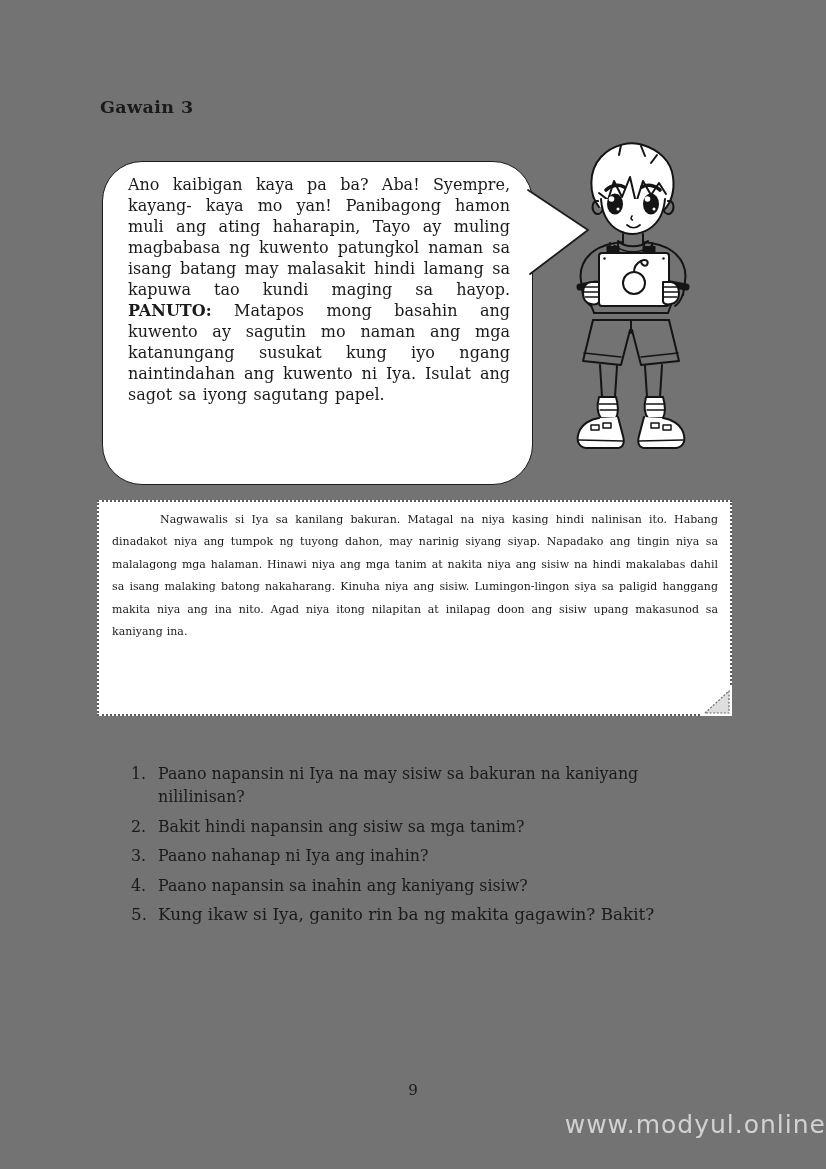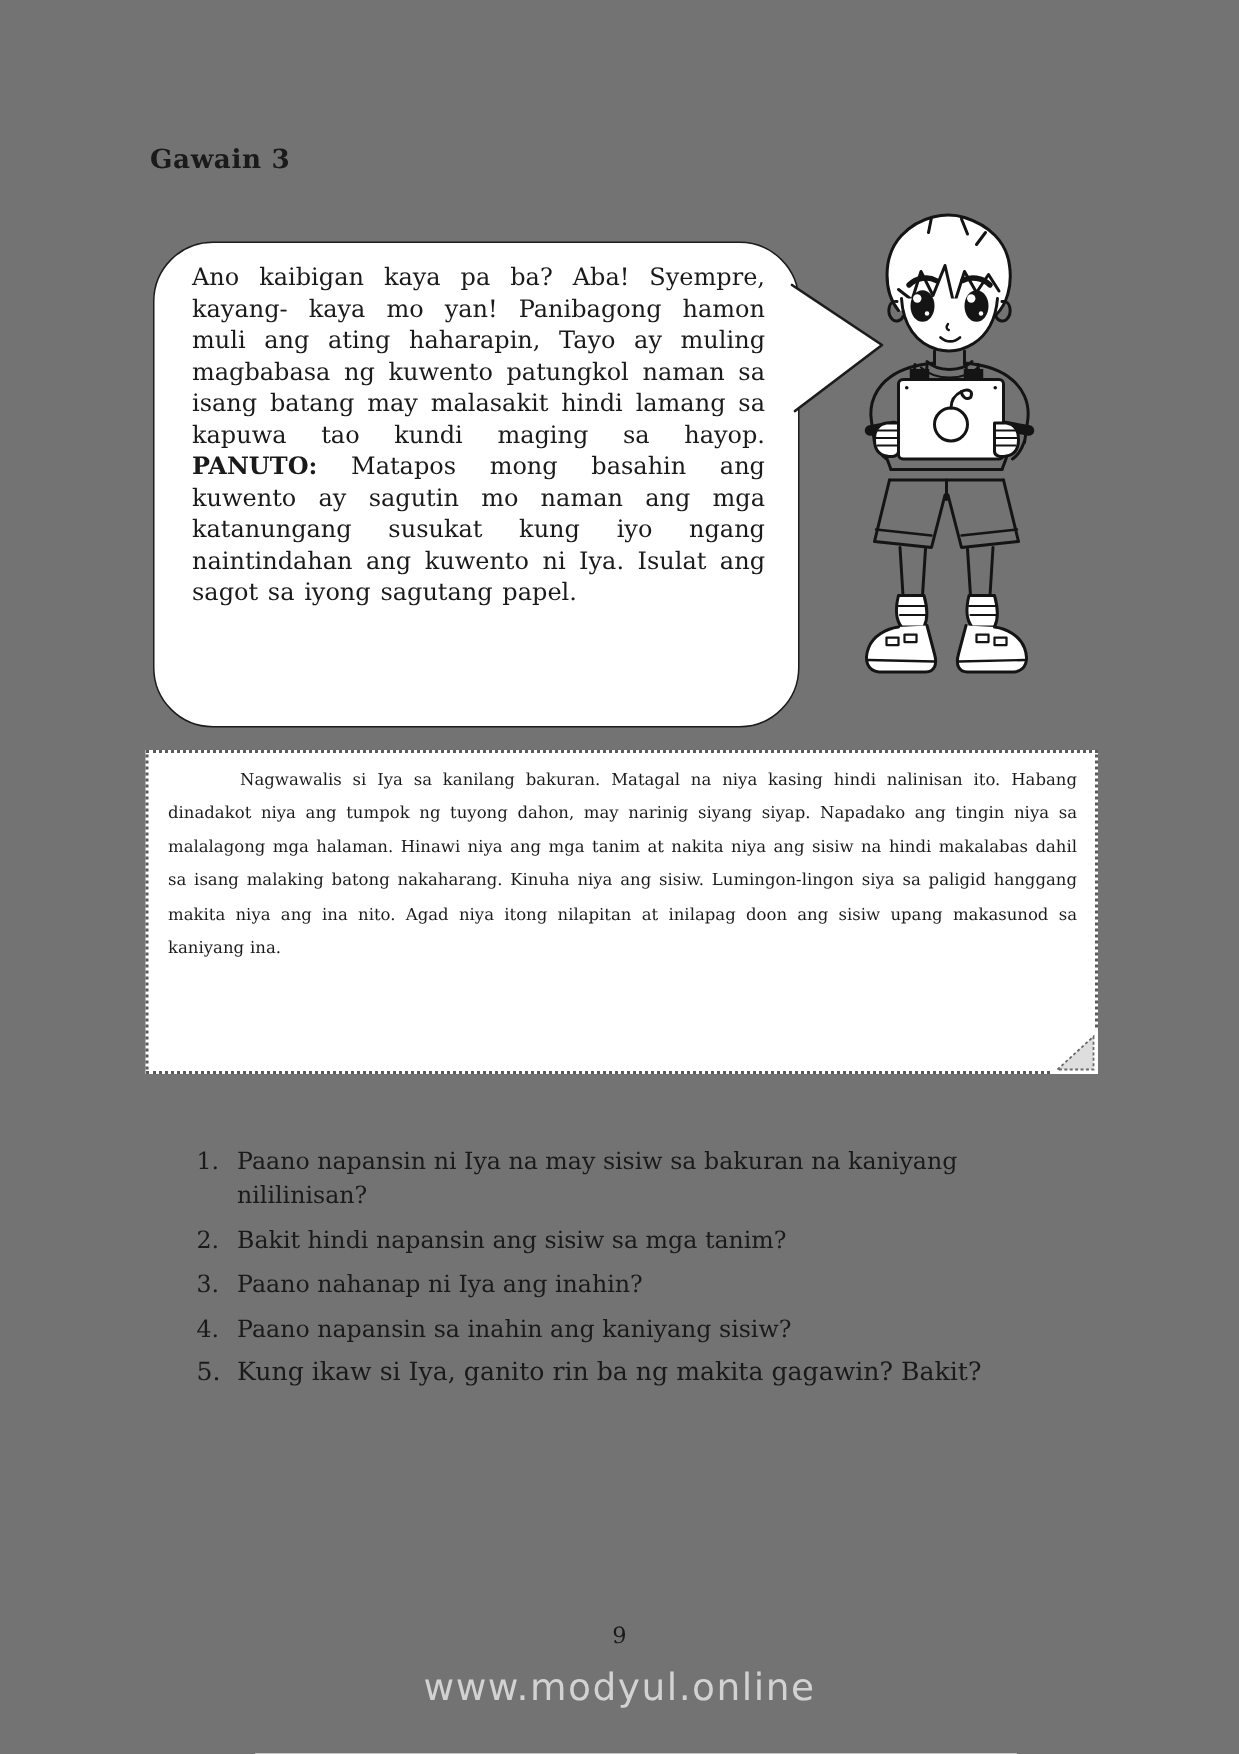--- a/index.html
+++ b/index.html
@@ -47,21 +47,21 @@
   .q-num  { flex: 0 0 27px; width: 27px; }
   .q-text { flex: 1; }
   .q5 .q-num, .q5 .q-text { font-size: 16.8px; }
   
   .page-number {
     position: absolute; left: 0; top: 1081px; width: 100%;
     text-align: center; font-size: 15px;
   }
   .watermark {
     position: absolute; left: 0; top: 1110px; width: 100%;
-    text-align: center; font-family: "DejaVu Sans", "Liberation Sans", sans-serif;
+    text-align: right; font-family: "DejaVu Sans", "Liberation Sans", sans-serif;
     font-size: 25px; color: #d2d2d2; letter-spacing: 1px;
   }
 </style>
 </head>
 <body>
 
 <div class="page">
 
   <h1 class="heading">Gawain 3</h1>
 

